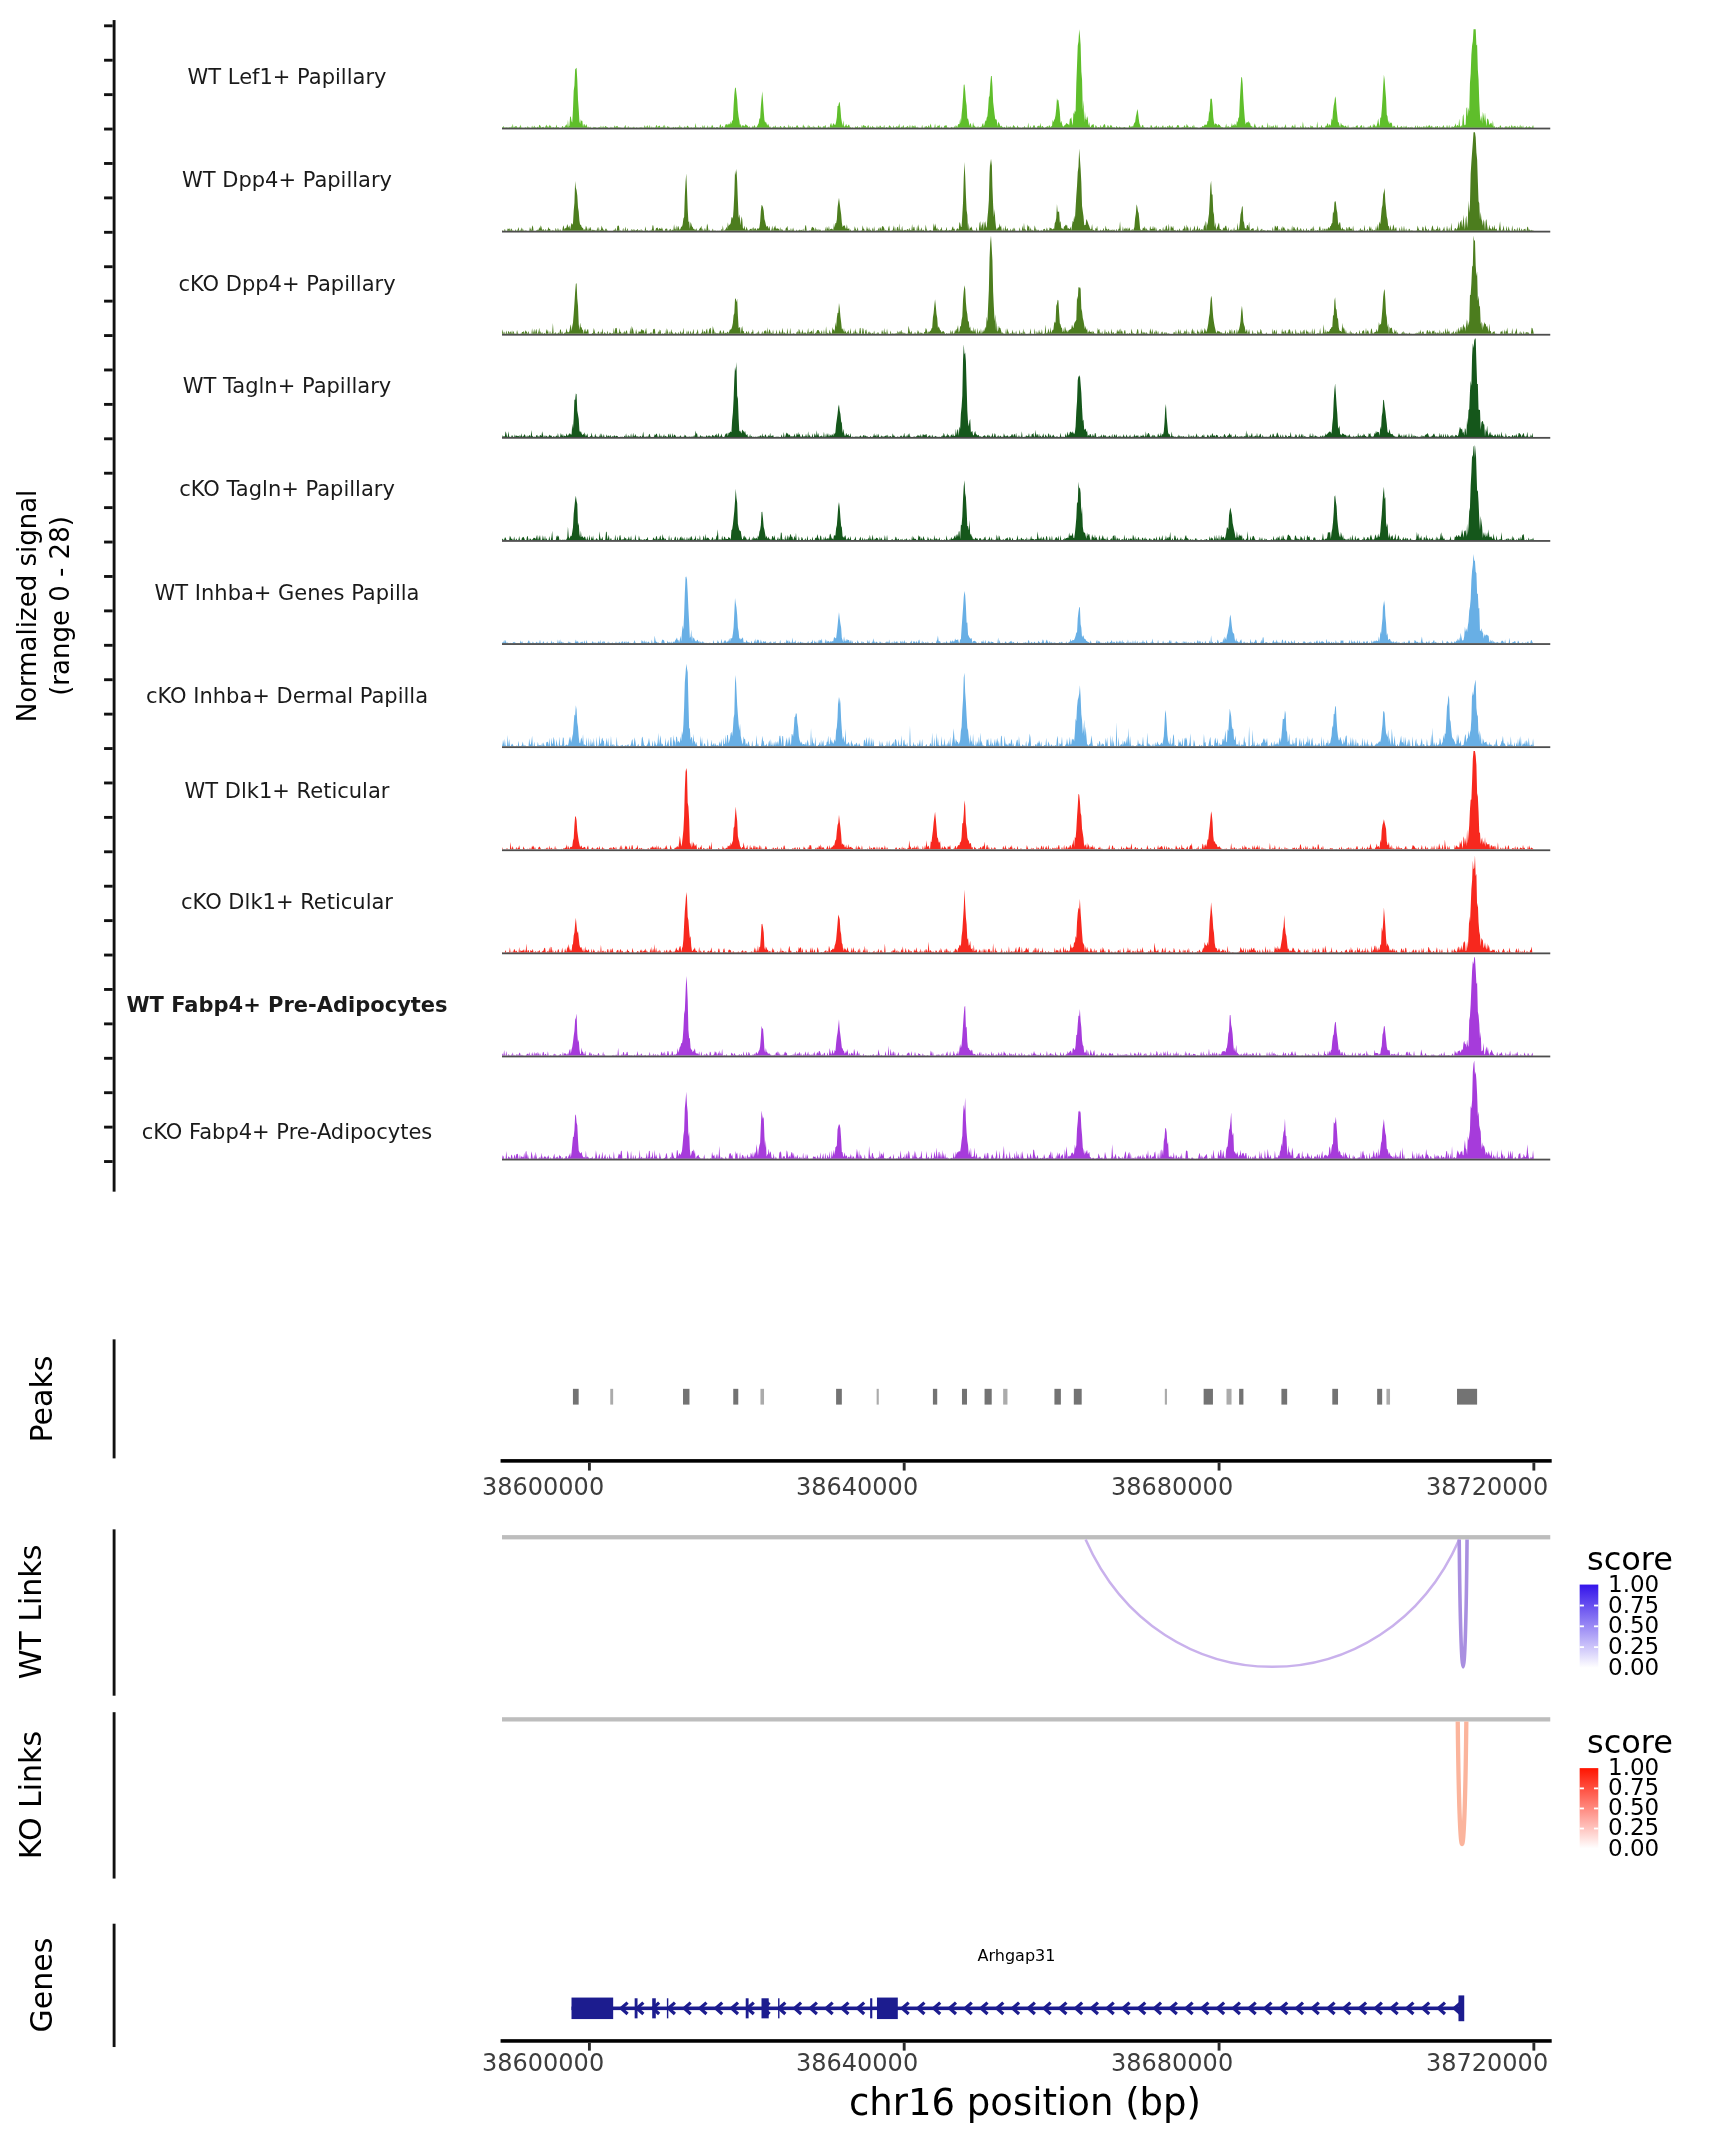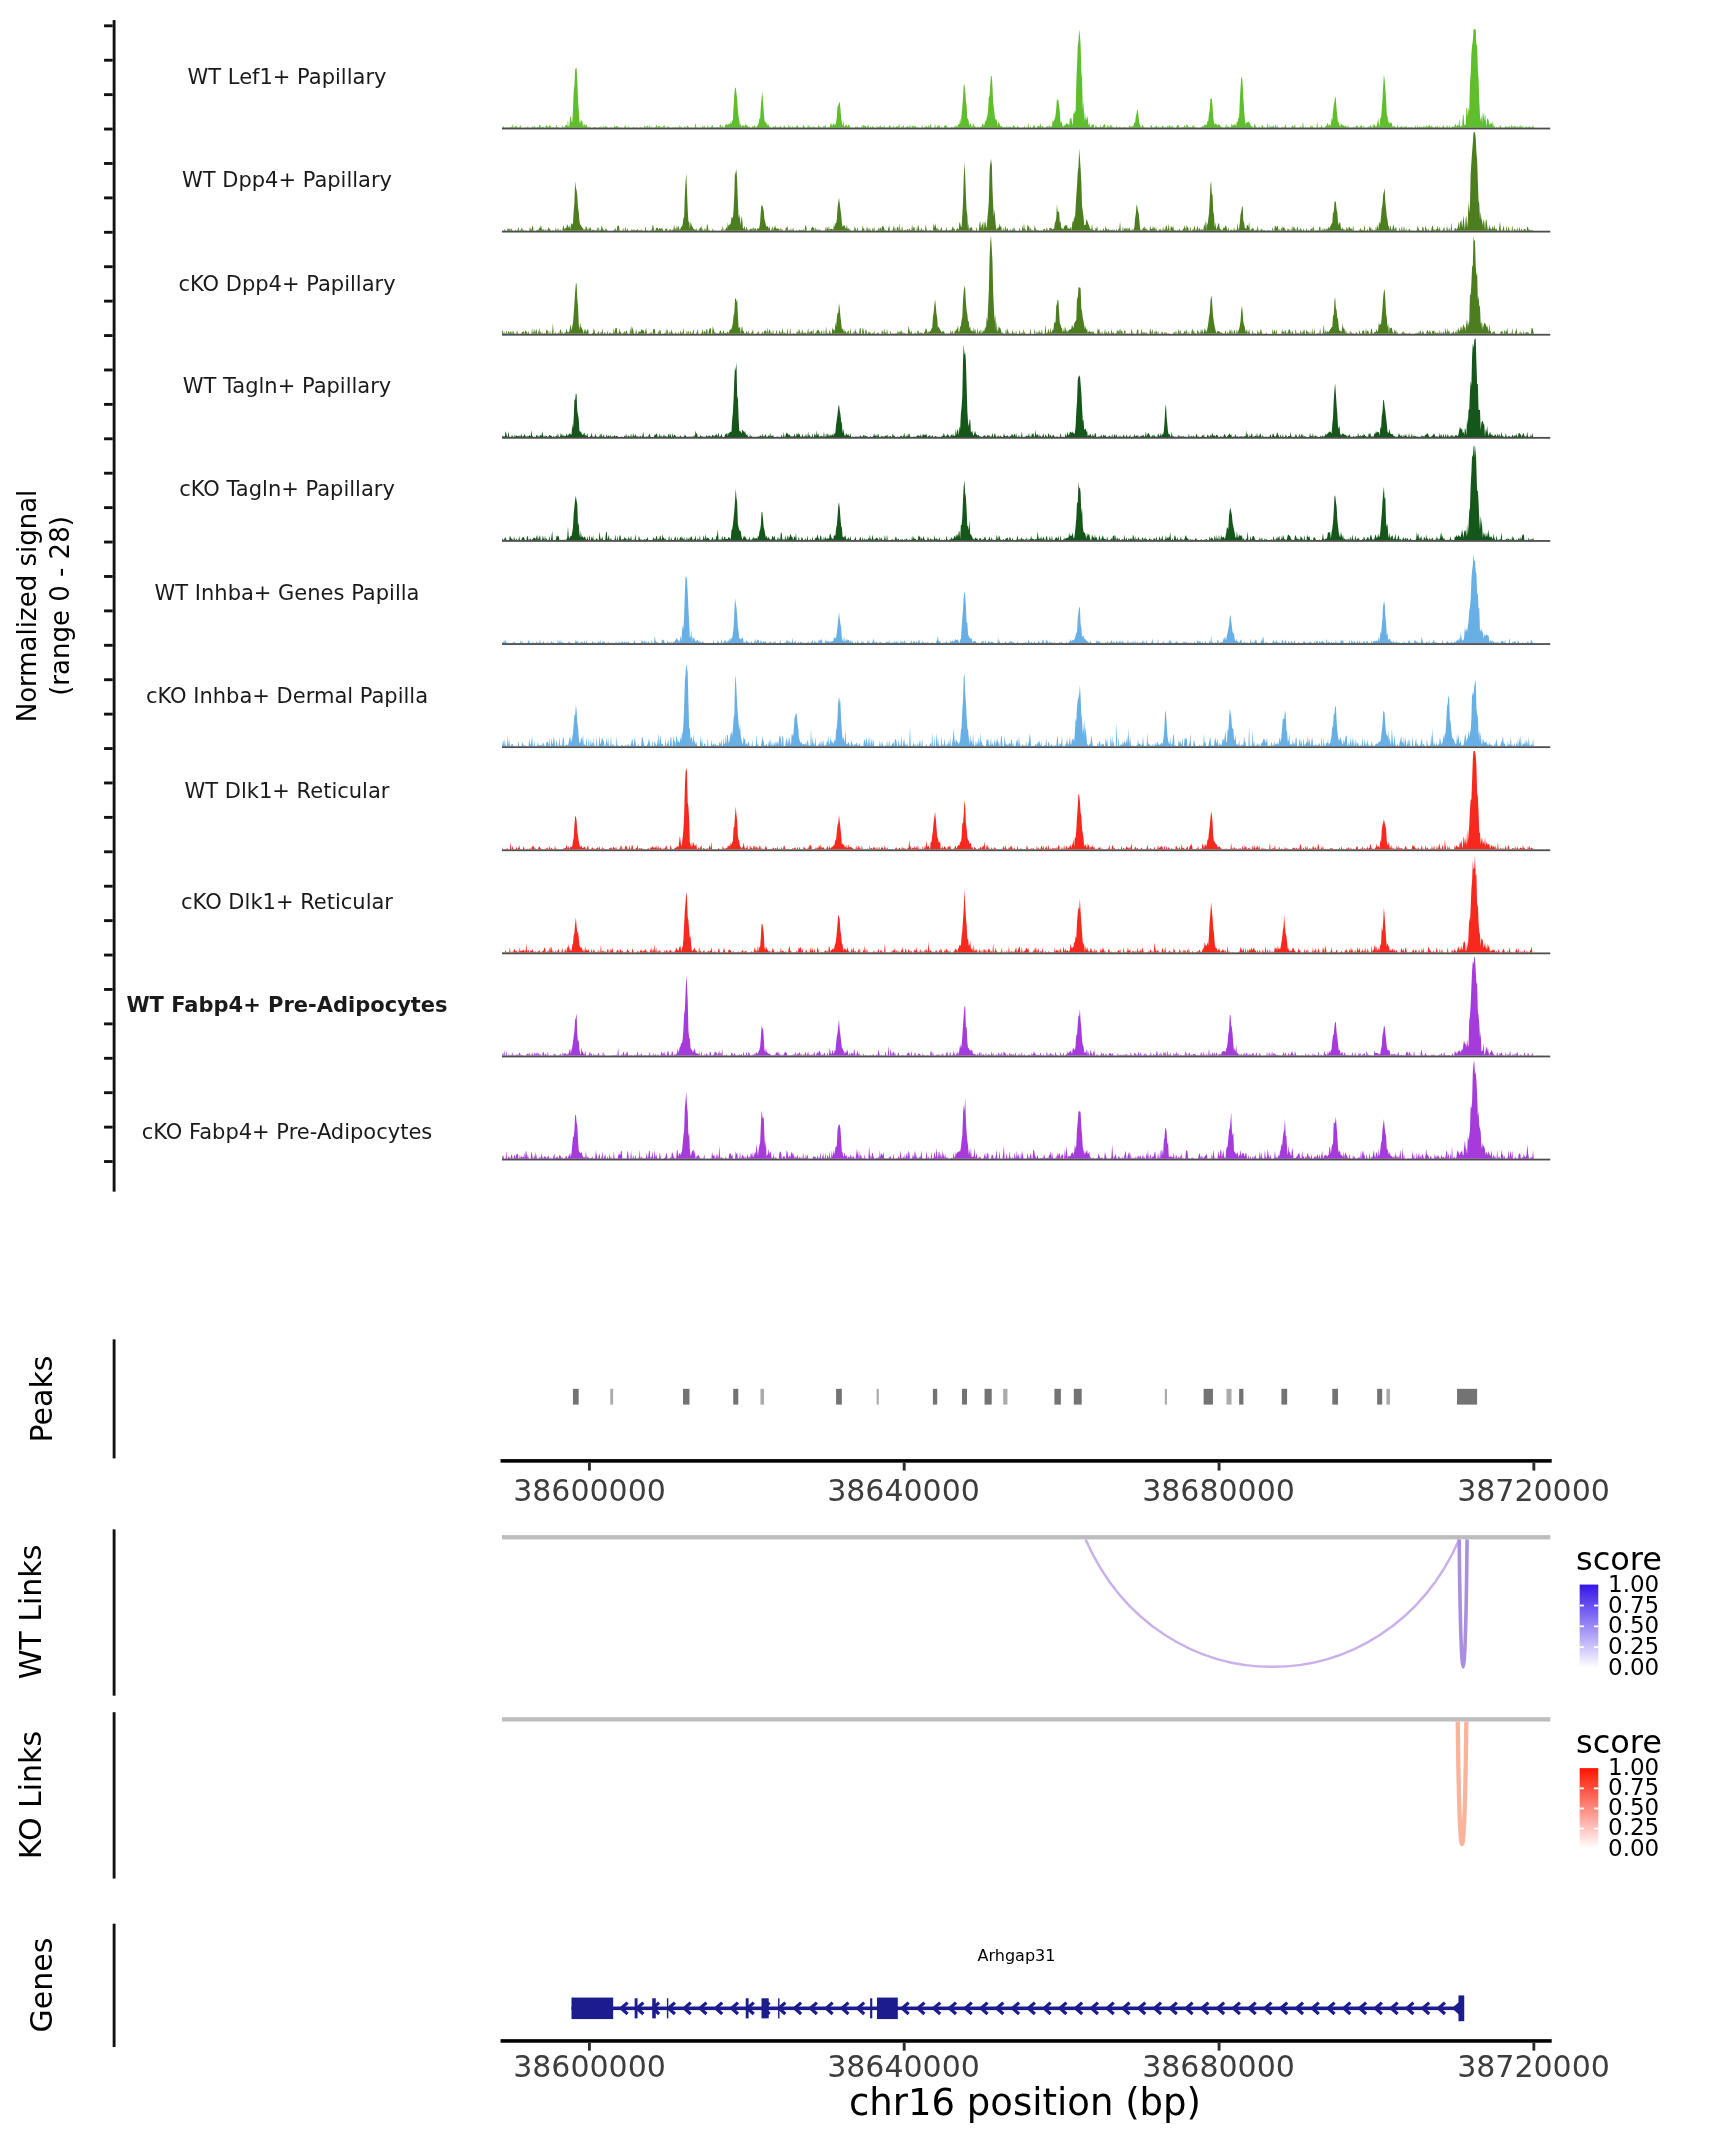--- a/index.html
+++ b/index.html
@@ -3,24 +3,24 @@
 <meta charset="utf-8">
 <style>
   html,body{margin:0;padding:0;background:#ffffff;}
   .page{position:relative;width:1721px;height:2151px;background:#fff;
         font-family:"DejaVu Sans","Liberation Sans",sans-serif;overflow:hidden;}
   svg#gfx{position:absolute;left:0;top:0;}
   .txt{position:absolute;color:#1a1a1a;white-space:nowrap;}
   .tracklabel{width:430px;left:72px;text-align:center;font-size:21px;}
   .rot{transform:translate(-50%,-50%) rotate(-90deg);font-size:30px;color:#000;}
   .ylab{transform:translate(-50%,-50%) rotate(-90deg);font-size:26px;color:#000;}
-  .xtick{width:215px;text-align:center;font-size:30px;color:#3d3d3d;}
+  .xtick{width:215px;text-align:left;font-size:24px;color:#3d3d3d;}
   .axtitle{width:430px;text-align:center;font-size:37px;color:#000;}
   .genelabel{width:215px;text-align:center;font-size:16px;color:#000;}
-  .scoretitle{font-size:32px;color:#000;}
+  .scoretitle{font-size:32px;color:#000;margin-left:11px;}
   .scorelab{font-size:23px;color:#000;}
 </style>
 </head>
 <body>
 
 <div class="page">
 
   <svg id="gfx" width="1721" height="2151" viewBox="0 0 2400 3000">
       <defs>
         <linearGradient id="gwt" x1="0" y1="0" x2="0" y2="1">

